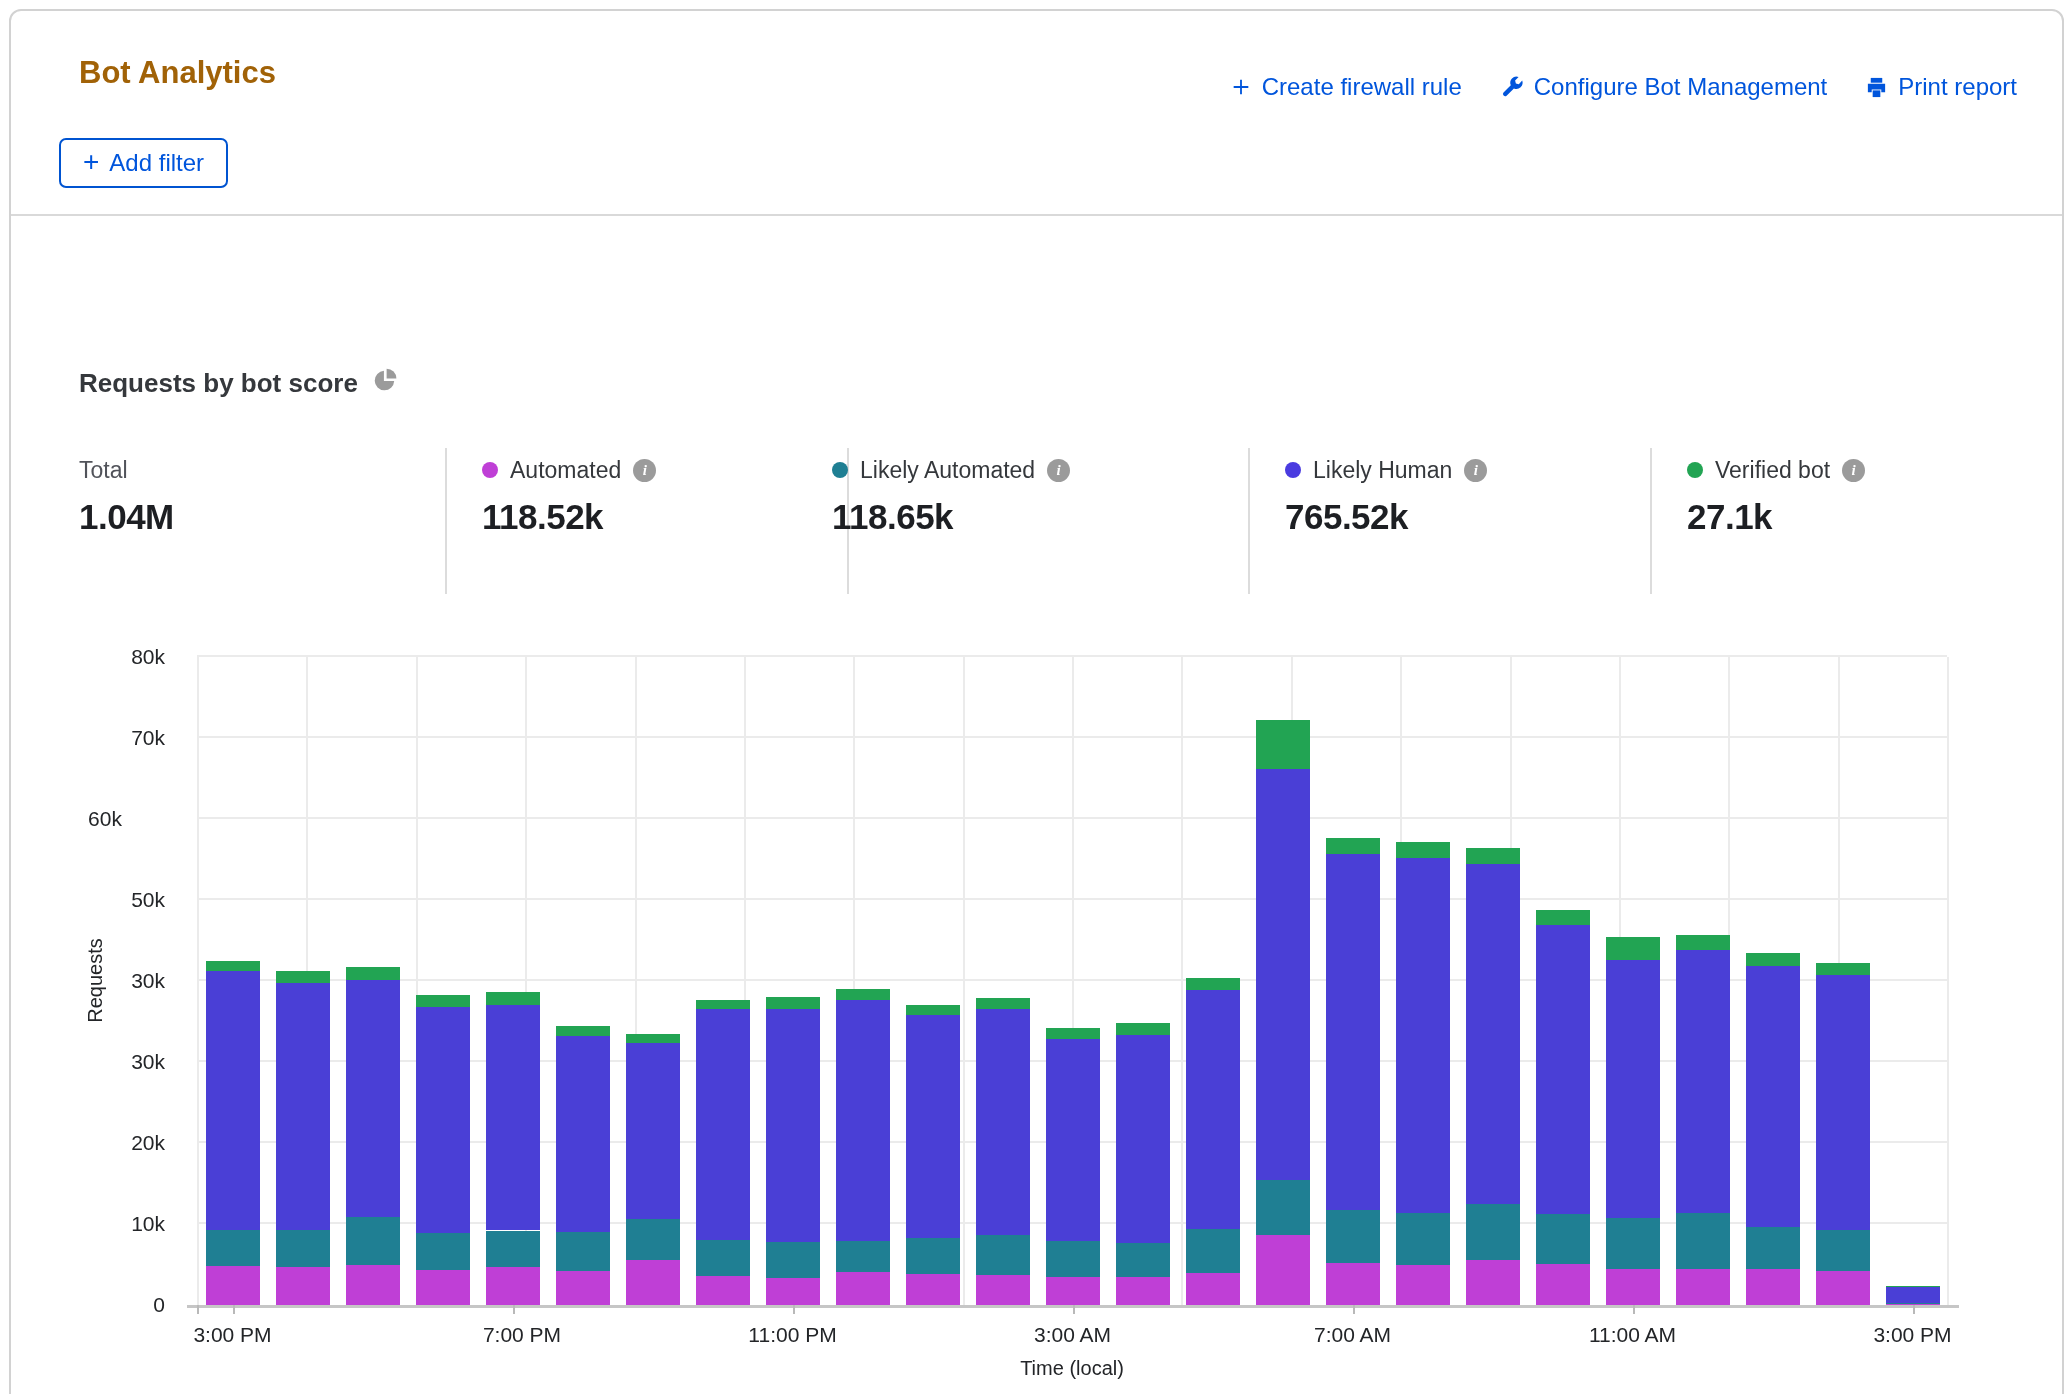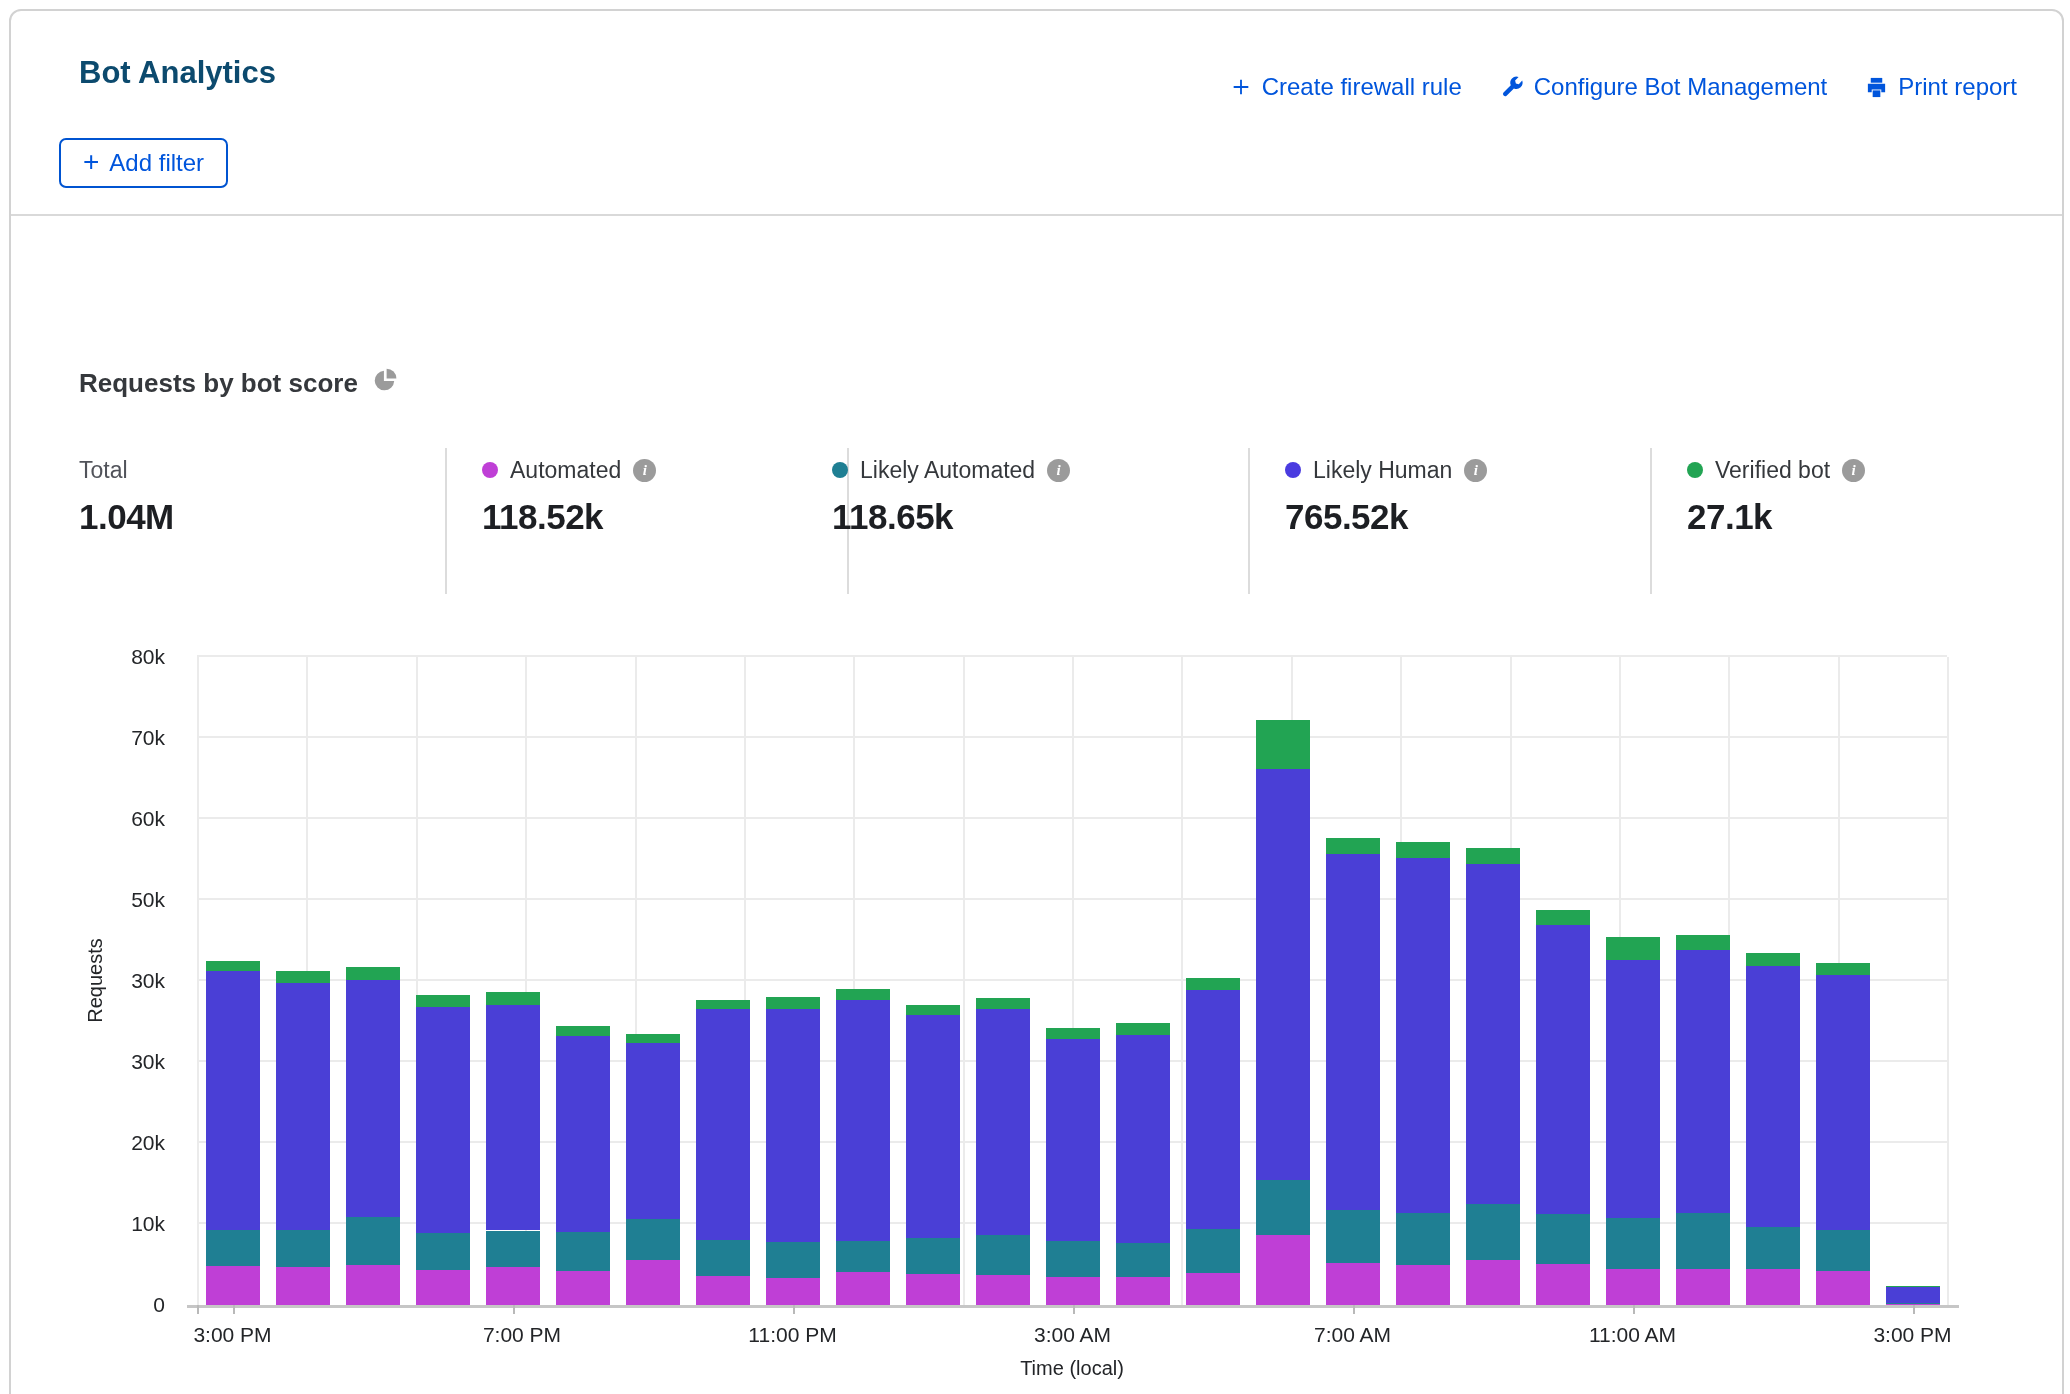--- a/index.html
+++ b/index.html
@@ -1,20 +1,20 @@
 <!DOCTYPE html>
 <html><head>
 <meta charset="utf-8">
 <style>
   html,body{margin:0;padding:0;background:#ffffff;width:2070px;height:1394px;overflow:hidden;
     font-family:"Liberation Sans", sans-serif;-webkit-font-smoothing:antialiased;}
   .card{position:absolute;left:9px;top:9px;width:2051px;height:1560px;background:#fff;
     border:2px solid #d2d2d2;border-radius:12px;}
   
-  .hdr-title{position:absolute;left:68px;top:44px;font-size:31px;font-weight:700;color:#0c4a6e;}
+  .hdr-title{position:absolute;left:68px;top:44px;font-size:31px;font-weight:700;color:#a16207;}
   .hdr-links{position:absolute;right:45px;top:62px;display:flex;gap:38px;align-items:center;}
   .hlink{display:flex;align-items:center;gap:10px;color:#0055dc;font-size:24px;cursor:pointer;white-space:nowrap;}
   .hlink svg{display:block;}
   .btn-addfilter{position:absolute;left:48px;top:127px;height:50px;display:inline-flex;align-items:center;
     gap:10px;padding:0 22px;border:2px solid #0054d1;border-radius:7px;background:#fff;color:#0055dc;
     font-size:24px;cursor:pointer;box-sizing:border-box;}
   .plus{font-size:28px;line-height:24px;font-weight:400;margin-top:-3px;}
   .select{position:absolute;left:1691px;top:124px;width:312px;height:50px;border:2px solid #8e8e8e;
     border-radius:8px;background:#fff;display:flex;align-items:center;box-sizing:border-box;
     padding:0 20px;font-size:23px;color:#33353a;cursor:pointer;}
@@ -145,21 +145,21 @@
   </div>
 
   <div class="ylab">Requests</div>
   <div id="yticks">
       <div class="ytick" style="top: 1282px;">0</div>
       <div class="ytick" style="top: 1201px;">10k</div>
       <div class="ytick" style="top: 1120px;">20k</div>
       <div class="ytick" style="top: 1039px;">30k</div>
       <div class="ytick" style="top: 958px;">30k</div>
       <div class="ytick" style="top: 877px;">50k</div>
-      <div class="ytick" style="top: 796px;">60k</div>
+      <div class="ytick" style="top: 796px; text-align: center;">60k</div>
       <div class="ytick" style="top: 715px;">70k</div>
       <div class="ytick" style="top: 634px;">80k</div>
     </div>
   <div class="plot" id="plot">
       <div class="gridline-h" style="bottom: 81px;"></div>
       <div class="gridline-h" style="bottom: 162px;"></div>
       <div class="gridline-h" style="bottom: 243px;"></div>
       <div class="gridline-h" style="bottom: 324px;"></div>
       <div class="gridline-h" style="bottom: 405px;"></div>
       <div class="gridline-h" style="bottom: 486px;"></div>

